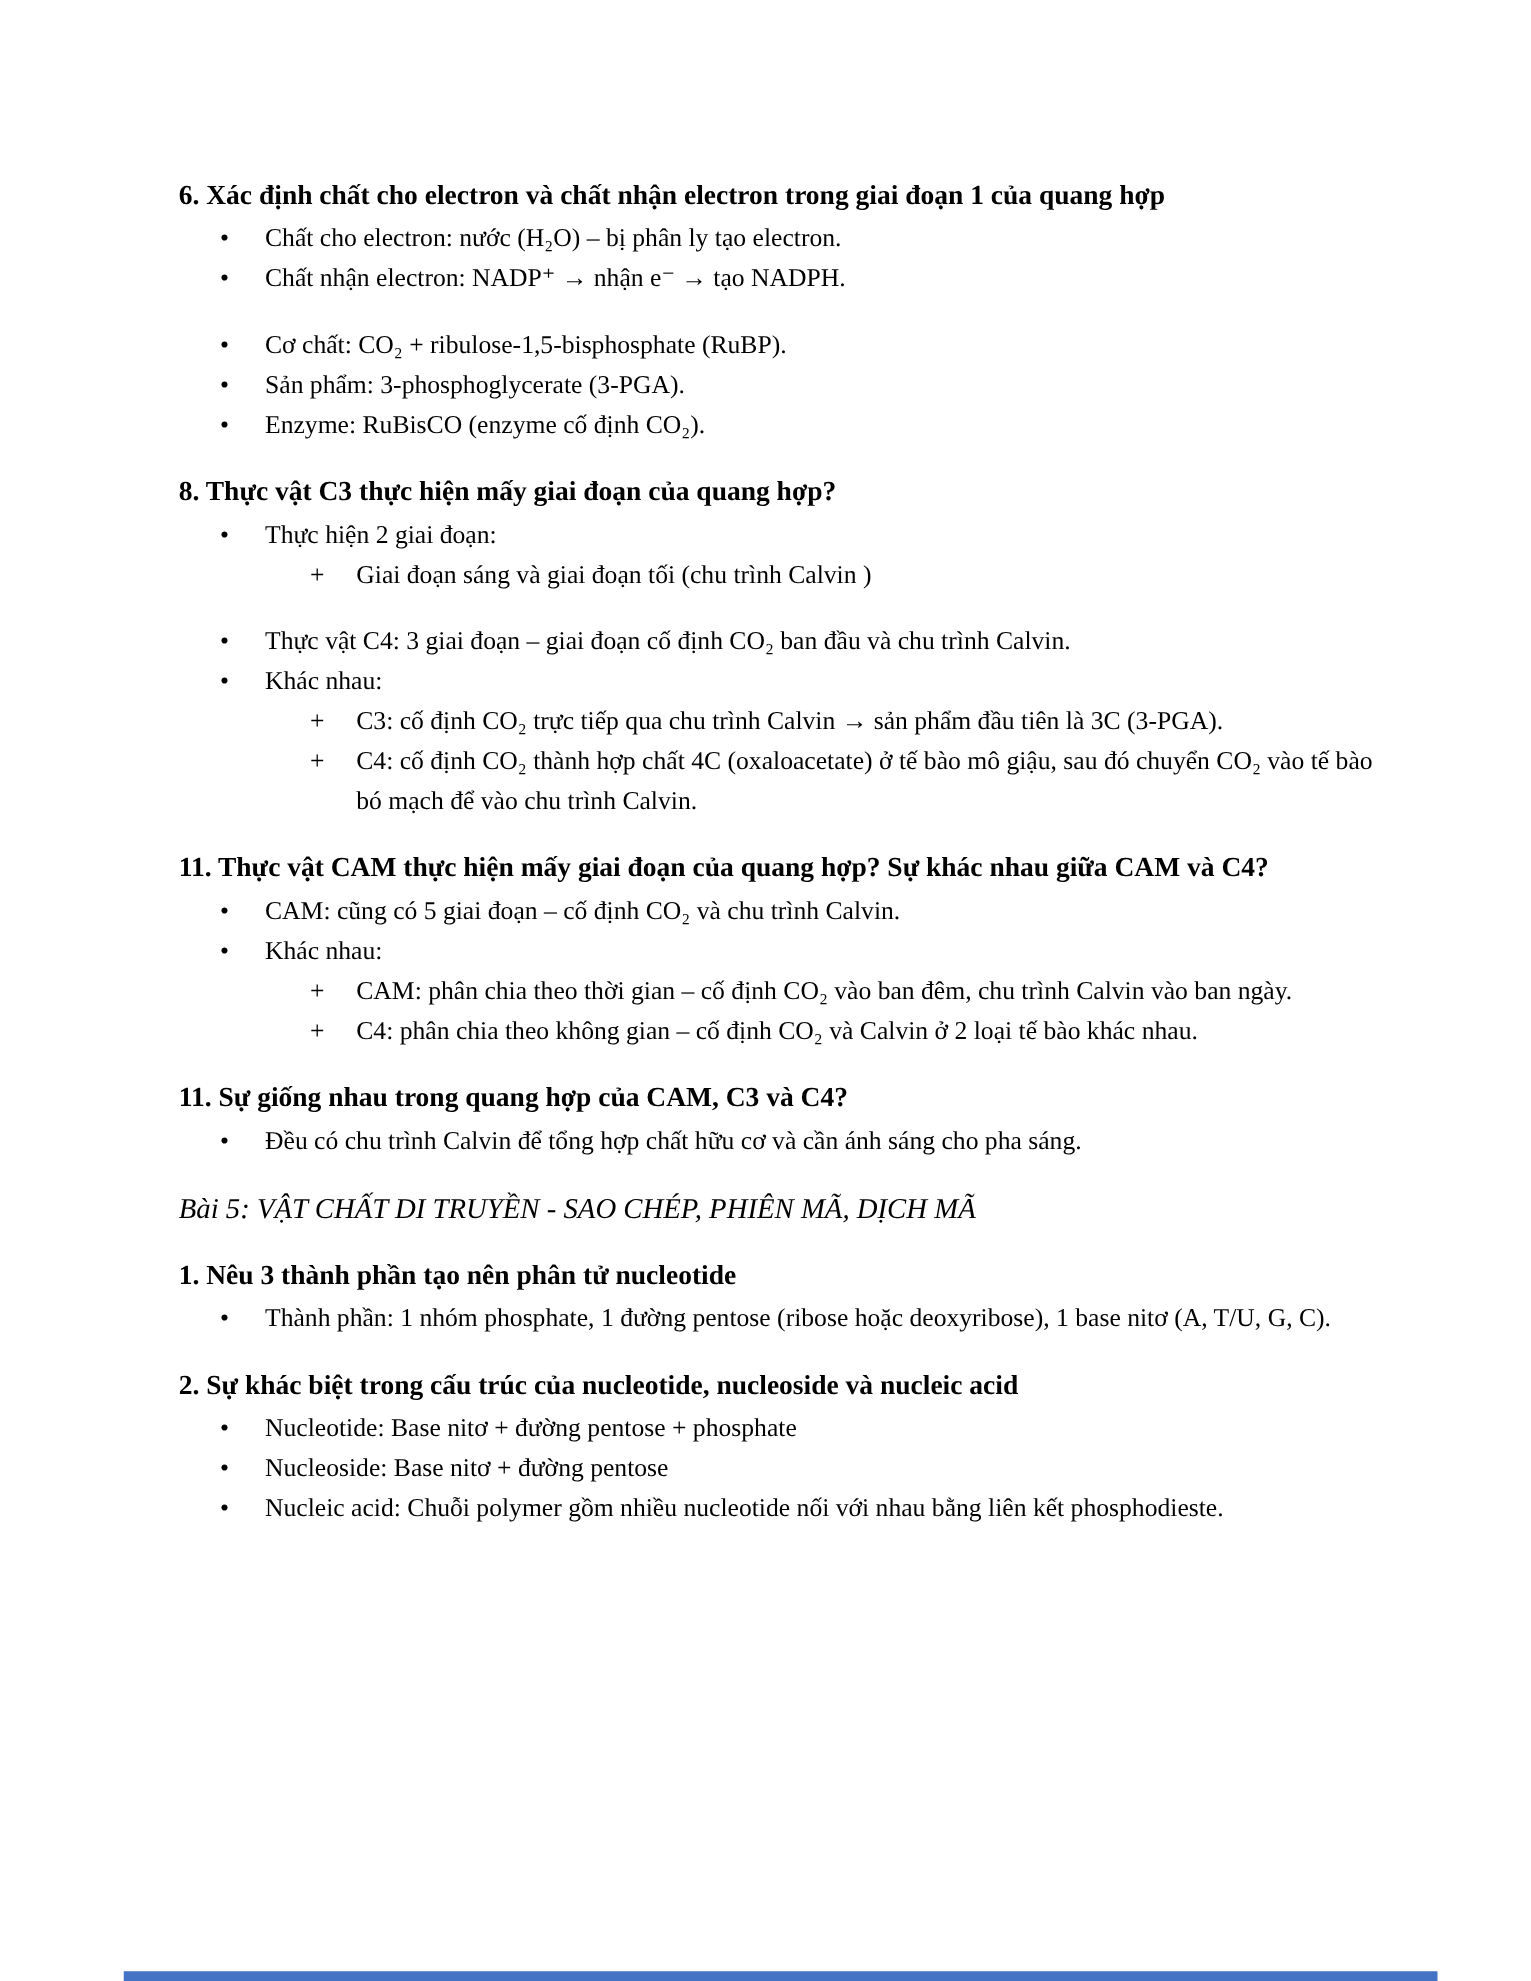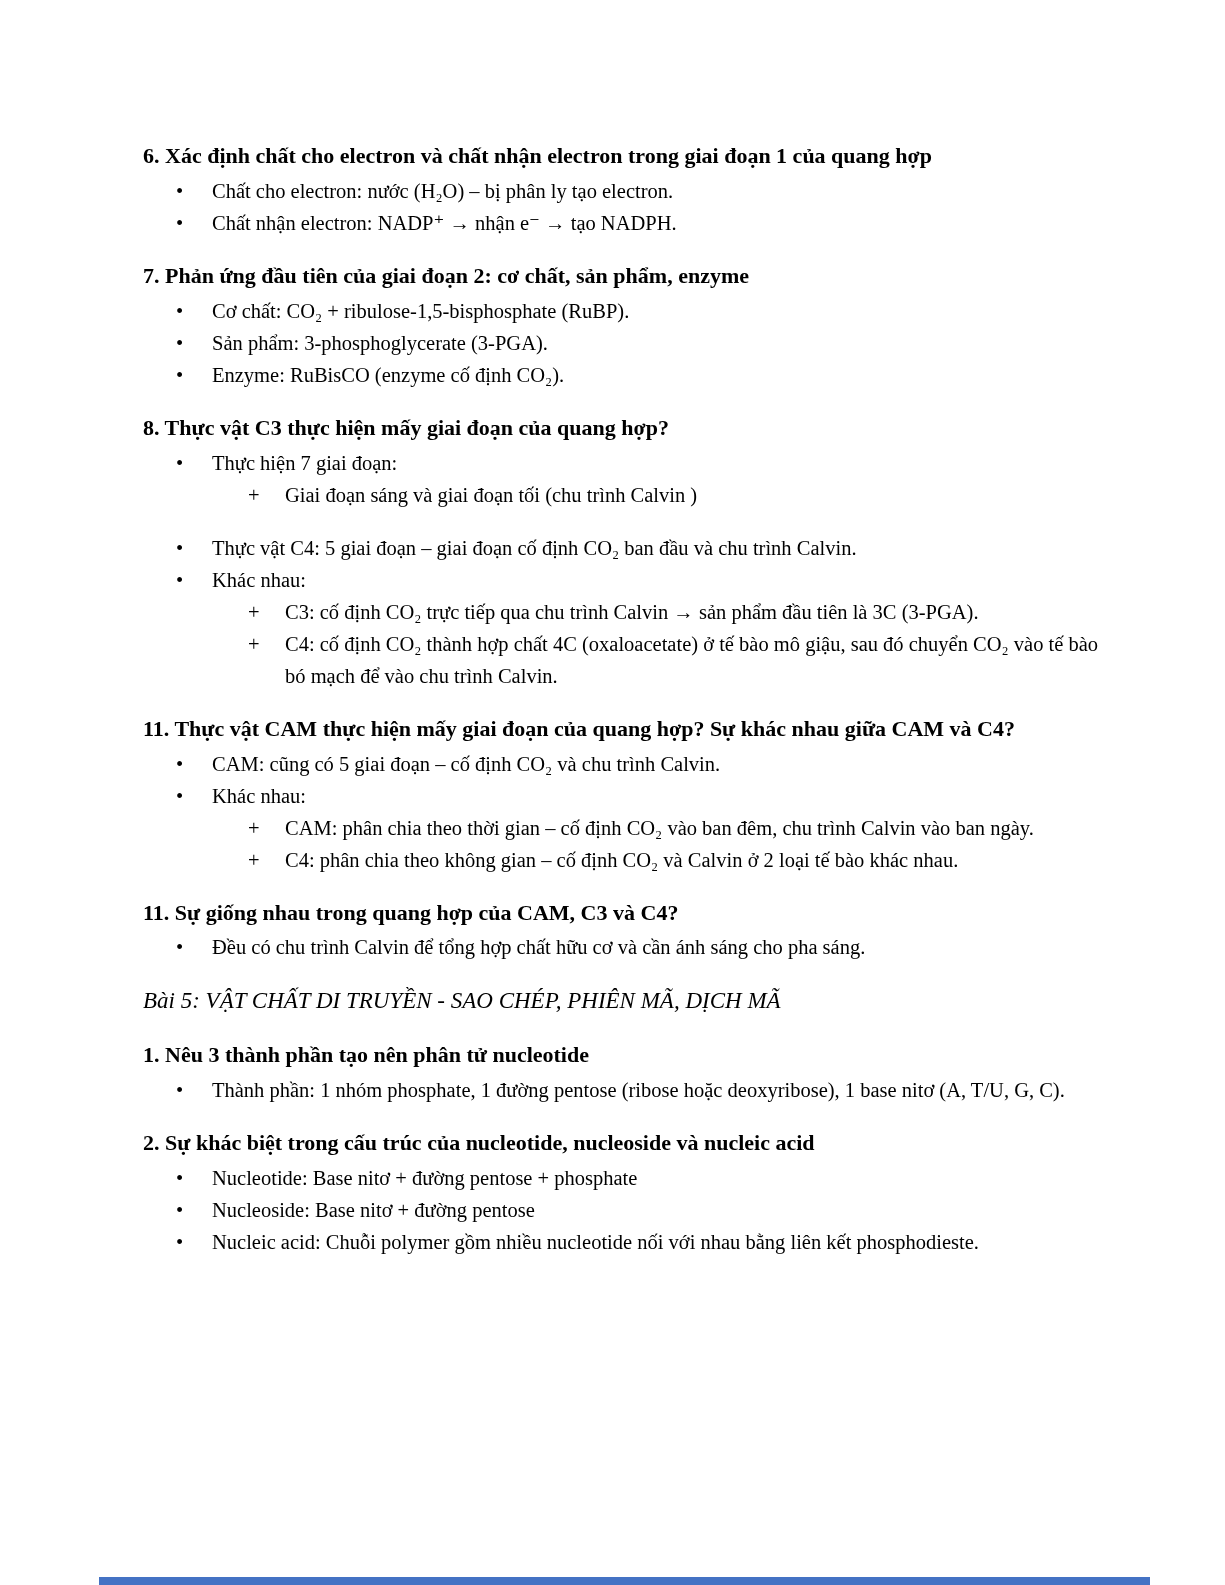--- a/index.html
+++ b/index.html
@@ -84,21 +84,20 @@
   </li>
 
   <li class="item level-1">
     <span class="marker">•</span>
     <span class="text">Chất nhận electron: NADP⁺ → nhận e⁻ → tạo NADPH.</span>
   </li>
 </ul>
   </section>
 
   <section class="doc-section">
-    <h2 class="heading">7. Phản ứng đầu tiên của giai đoạn 2: cơ chất, sản phẩm, enzyme</h2>
     <ul class="items">
   <li class="item level-1">
     <span class="marker">•</span>
     <span class="text">Cơ chất: CO₂ + ribulose-1,5-bisphosphate (RuBP).</span>
   </li>
 
   <li class="item level-1">
     <span class="marker">•</span>
     <span class="text">Sản phẩm: 3-phosphoglycerate (3-PGA).</span>
   </li>
@@ -108,35 +107,35 @@
     <span class="text">Enzyme: RuBisCO (enzyme cố định CO₂).</span>
   </li>
 </ul>
   </section>
 
   <section class="doc-section">
     <h2 class="heading">8. Thực vật C3 thực hiện mấy giai đoạn của quang hợp?</h2>
     <ul class="items">
   <li class="item level-1">
     <span class="marker">•</span>
-    <span class="text">Thực hiện 7 giai đoạn:</span>
+    <span class="text">Thực hiện 2 giai đoạn:</span>
   </li>
 
   <li class="item level-2">
     <span class="marker">+</span>
     <span class="text">Giai đoạn sáng và giai đoạn tối (chu trình Calvin )</span>
   </li>
 </ul>
   </section>
 
   <section class="doc-section">
     <ul class="items">
   <li class="item level-1">
     <span class="marker">•</span>
-    <span class="text">Thực vật C4: 5 giai đoạn – giai đoạn cố định CO₂ ban đầu và chu trình Calvin.</span>
+    <span class="text">Thực vật C4: 3 giai đoạn – giai đoạn cố định CO₂ ban đầu và chu trình Calvin.</span>
   </li>
 
   <li class="item level-1">
     <span class="marker">•</span>
     <span class="text">Khác nhau:</span>
   </li>
 
   <li class="item level-2">
     <span class="marker">+</span>
     <span class="text">C3: cố định CO₂ trực tiếp qua chu trình Calvin → sản phẩm đầu tiên là 3C (3-PGA).</span>

